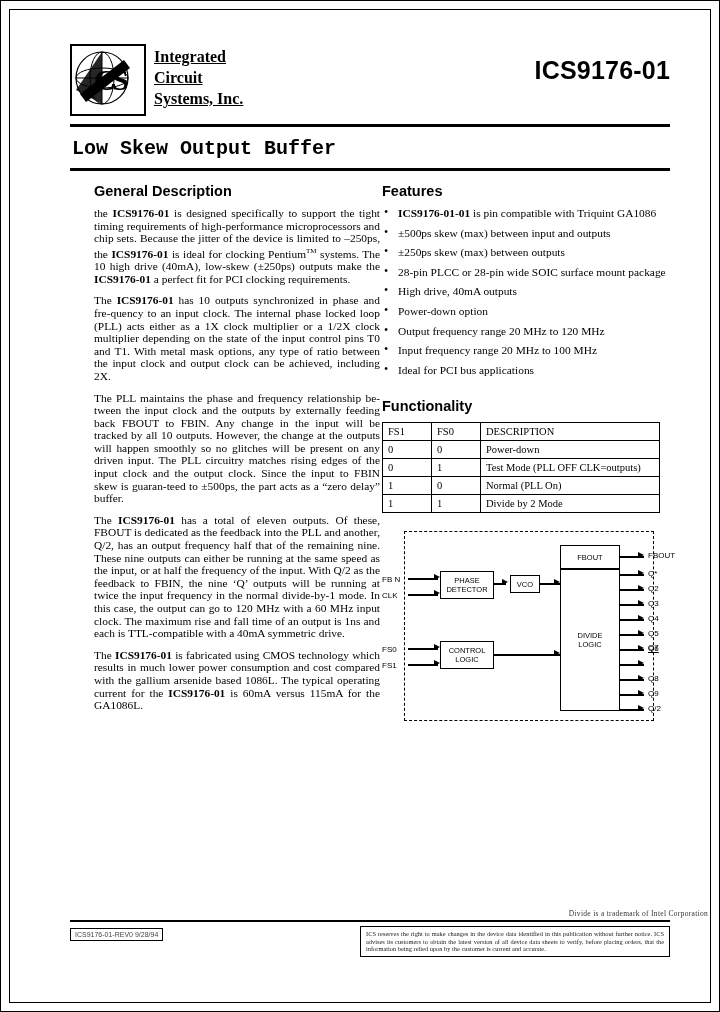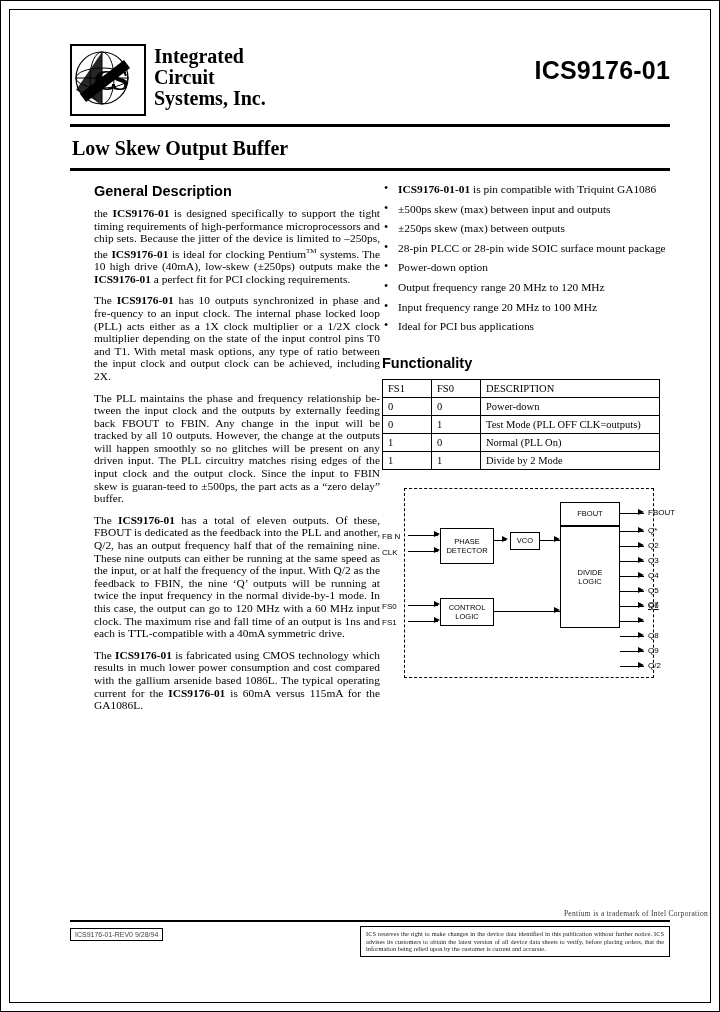--- a/index.html
+++ b/index.html
@@ -49,37 +49,38 @@
     border: 2px solid #000;
     overflow: hidden;
     background: #fff;
   }
   .logo svg { display:block; }
   .company {
     position: absolute;
     left: 84px; top: 6px;
     font-family: "Liberation Serif", serif;
     font-weight: bold;
-    font-size: 20px;
+    font-size: 16px;
     line-height: 21px;
+    text-decoration: underline;
   }
   .partno {
     position: absolute;
     right: 0; top: 16px;
     font-family: "Liberation Sans", sans-serif;
     font-weight: bold;
     font-size: 25px;
     letter-spacing: 0.2px;
   }
   .rule-thick {
     border-top: 3px solid #000;
     margin-top: 4px;
   }
   .doc-title {
-    font-family: Liberation Serif, serif;
+    font-family: Liberation Mono, monospace;
     font-weight: bold;
     font-size: 20px;
     margin: 10px 0 8px 2px;
   }
 
   
   .cols {
     position: relative;
     margin-top: 12px;
   }
@@ -280,25 +281,27 @@
         <div class="col-left">
           <h2 class="sec">General Description</h2>
           <p class="body">the <b>ICS9176-01</b> is designed specifically to support the tight timing requirements of high-performance microprocessors and chip sets. Because the jitter of the device is limited to –250ps, the <b>ICS9176-01</b> is ideal for clocking Pentium<sup>TM</sup> systems. The 10 high drive (40mA), low-skew (±250ps) outputs make the <b>ICS9176-01</b> a perfect fit for PCI clocking requirements.</p>
           <p class="body">The <b>ICS9176-01</b> has 10 outputs synchronized in phase and fre-quency to an input clock. The internal phase locked loop (PLL) acts either as a 1X clock multiplier or a 1/2X clock multiplier depending on the state of the input control pins T0 and T1. With metal mask options, any type of ratio between the input clock and output clock can be achieved, including 2X.</p>
           <p class="body">The PLL maintains the phase and frequency relationship be-tween the input clock and the outputs by externally feeding back FBOUT to FBIN. Any change in the input will be tracked by all 10 outputs. However, the change at the outputs will happen smoothly so no glitches will be present on any driven input. The PLL circuitry matches rising edges of the input clock and the output clock. Since the input to FBIN skew is guaran-teed to ±500ps, the part acts as a “zero delay” buffer.</p>
           <p class="body">The <b>ICS9176-01</b> has a total of eleven outputs. Of these, FBOUT is dedicated as the feedback into the PLL and another, Q/2, has an output frequency half that of the remaining nine. These nine outputs can either be running at the same speed as the input, or at half the frequency of the input. With Q/2 as the feedback to FBIN, the nine ‘Q’ outputs will be running at twice the input frequency in the normal divide-by-1 mode. In this case, the output can go to 120 MHz with a 60 MHz input clock. The maximum rise and fall time of an output is 1ns and each is TTL-compatible with a 40mA symmetric drive.</p>
           <p class="body">The <b>ICS9176-01</b> is fabricated using CMOS technology which results in much lower power consumption and cost compared with the gallium arsenide based 1086L. The typical operating current for the <b>ICS9176-01</b> is 60mA versus 115mA for the GA1086L.</p>
         </div>
 
         <div class="col-right">
+          <h2 class="sec">Features</h2>
           <ul class="features">
             <li><b>ICS9176-01-01</b> is pin compatible with Triquint GA1086</li>
             <li>±500ps skew (max) between input and outputs</li>
             <li>±250ps skew (max) between outputs</li>
             <li>28-pin PLCC or 28-pin wide SOIC surface mount package</li>
+            <li>High drive, 40mA outputs</li>
             <li>Power-down option</li>
             <li>Output frequency range 20 MHz to 120 MHz</li>
             <li>Input frequency range 20 MHz to 100 MHz</li>
             <li>Ideal for PCI bus applications</li>
           </ul>
 
           <h2 class="sec spaced">Functionality</h2>
 
           <table class="truth">
             <tbody>
@@ -342,33 +345,33 @@
             <div class="bd-line" style="left:26px; top:55px; width:30px; height:1.5px;"></div>
             <div class="bd-line" style="left:26px; top:71px; width:30px; height:1.5px;"></div>
             <div class="bd-arrow" style="left:52px; top:51px;"></div>
             <div class="bd-arrow" style="left:52px; top:67px;"></div>
 
             <div class="bd-line" style="left:26px; top:125px; width:30px; height:1.5px;"></div>
             <div class="bd-line" style="left:26px; top:141px; width:30px; height:1.5px;"></div>
             <div class="bd-arrow" style="left:52px; top:121px;"></div>
             <div class="bd-arrow" style="left:52px; top:137px;"></div>
 
-            <div class="bd-box" style="left:58px; top:48px; width:54px; height:36px;">
+            <div class="bd-box" style="left:58px; top:48px; width:54px; height:28px;">
               <span>PHASE<br>DETECTOR</span>
             </div>
             <div class="bd-box" style="left:128px; top:52px; width:30px; height:18px;">
               <span>VCO</span>
             </div>
             <div class="bd-box" style="left:58px; top:118px; width:54px; height:28px;">
               <span>CONTROL<br>LOGIC</span>
             </div>
             <div class="bd-box" style="left:178px; top:22px; width:60px; height:24px;">
               <span>FBOUT</span>
             </div>
-            <div class="bd-box" style="left:178px; top:46px; width:60px; height:102px;">
+            <div class="bd-box" style="left:178px; top:46px; width:60px; height:142px;">
               <span>DIVIDE<br>LOGIC</span>
             </div>
 
             <div class="bd-line" style="left:112px; top:60px; width:12px; height:1.5px;"></div>
             <div class="bd-arrow" style="left:120px; top:56px;"></div>
             <div class="bd-line" style="left:158px; top:60px; width:20px; height:1.5px;"></div>
             <div class="bd-arrow" style="left:172px; top:56px;"></div>
             <div class="bd-line" style="left:112px; top:131px; width:66px; height:1.5px;"></div>
             <div class="bd-arrow" style="left:172px; top:127px;"></div>
 
@@ -413,21 +416,21 @@
             <div class="bd-label" style="left:266px; top:166px;">Q9</div>
 
             <div class="bd-line" style="left:238px; top:186px; width:24px; height:1.5px;"></div>
             <div class="bd-arrow" style="left:256px; top:182px;"></div>
             <div class="bd-label" style="left:266px; top:181px;">Q/2</div>
           </div>
         </div>
       </div>
     </div>
 
-    <div class="trademark-note">Pentium is a trademark of Intel Corporation</div>
+    <div class="trademark-note">Divide is a trademark of Intel Corporation</div>
 
     <div class="footer">
       <div class="footer-rule"></div>
       <div class="docid">ICS9176-01-REV0 9/28/94</div>
       <div class="disclaimer">ICS reserves the right to make changes in the device data identified in this publication without further notice. ICS advises its customers to obtain the latest version of all device data sheets to verify, before placing orders, that the information being relied upon by the customer is current and accurate.</div>
     </div>
   </div>
 </div>
 
 </body></html>

